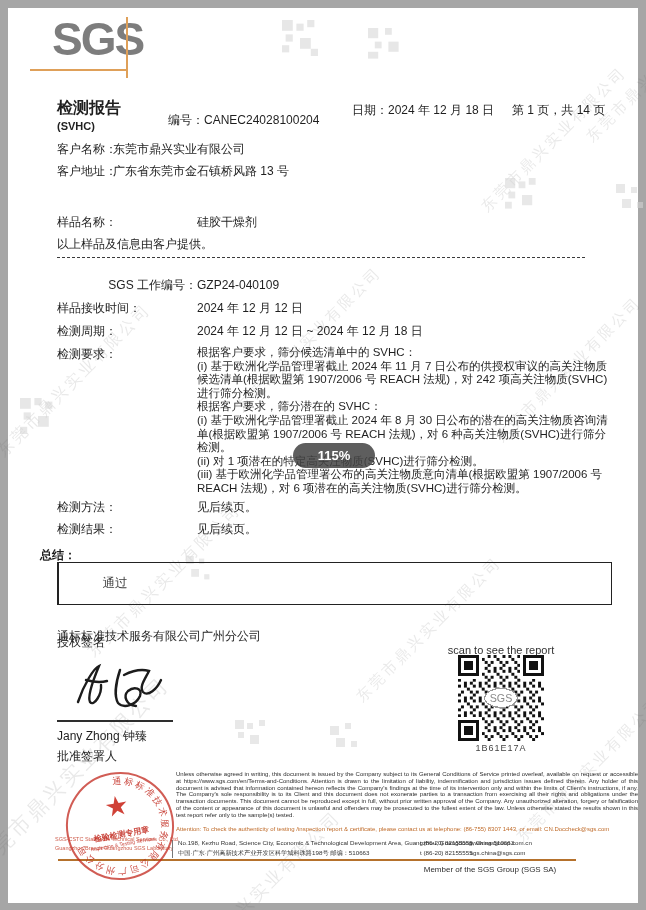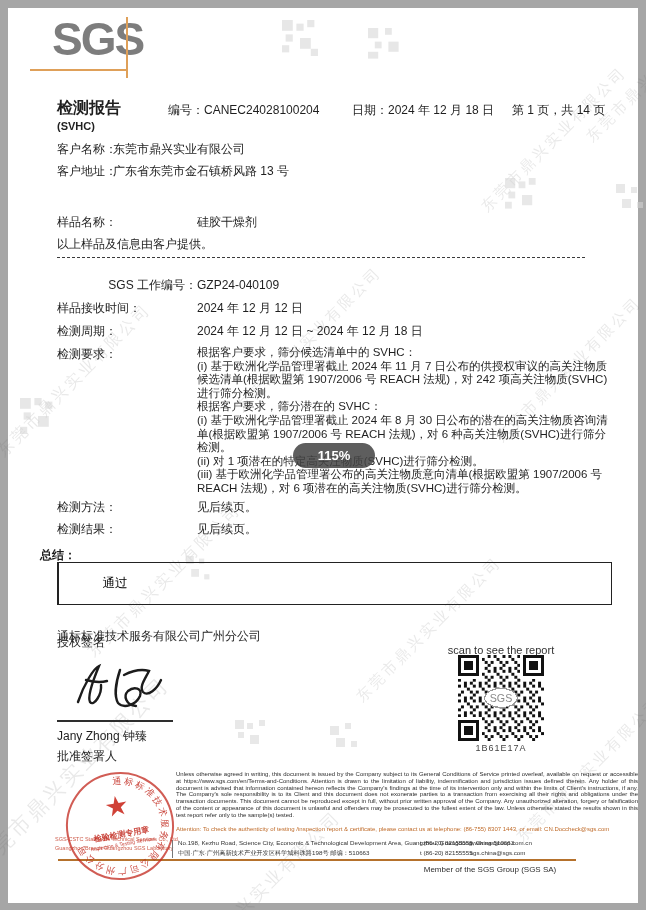--- a/index.html
+++ b/index.html
@@ -22,21 +22,21 @@
   .subtitle{left:57px;top:120px;font-size:11px;font-weight:bold;}
   .hmeta{font-size:12px;}
   
   .dashline{position:absolute;left:57px;top:257px;width:528px;border-top:1.5px dashed #3a3a3a;z-index:2;}
   
   .reqcol{position:absolute;left:197px;top:346px;width:418px;font-size:11.5px;line-height:13.6px;z-index:2;color:#1f1f1f;}
   .reqcol p{margin:0;}
   
   .sumbox{position:absolute;left:57px;top:562px;width:553px;height:41px;border:1.3px solid #222;display:flex;z-index:2;}
   .sumbox .stext{flex:1;padding:4px 8px;font-size:11.5px;line-height:15px;color:#1f1f1f;}
-  .sumbox .sverdict{width:112px;border-left:1.3px solid #222;display:flex;align-items:center;justify-content:center;font-size:12.5px;color:#000000;}
+  .sumbox .sverdict{width:112px;border-left:1.3px solid #222;display:flex;align-items:center;justify-content:center;font-size:12.5px;color:#404040;}
   
   .sigline{position:absolute;left:57px;top:720px;width:116px;height:2px;background:#2e2e2e;z-index:2;}
   
   .qrcap{position:absolute;left:438px;top:644px;width:126px;text-align:center;font-size:11px;color:#333;z-index:2;}
   .qrbox{position:absolute;left:458px;top:655px;width:86px;height:86px;z-index:2;}
   .qrcode-text{position:absolute;left:438px;top:743px;width:126px;text-align:center;font-size:9px;letter-spacing:1px;color:#444;z-index:2;}
   
   .legal{position:absolute;left:176px;top:771px;width:462px;font-size:6px;line-height:6.8px;color:#2d2d2d;text-align:justify;z-index:2;}
   .attention{position:absolute;left:176px;top:826px;width:462px;font-size:6px;line-height:6.8px;color:#bf6a28;z-index:2;}
   .vdiv{position:absolute;left:172px;top:840px;width:1px;height:18px;background:#777;z-index:2;}
@@ -143,21 +143,21 @@
         <rect x="7" y="6" width="2" height="2"></rect>
       </g>
     </svg>
 
   <div class="logo">SGS</div>
   <div class="logo-hline"></div>
   <div class="logo-vline"></div>
 
   <div class="abs title">检测报告</div>
   <div class="abs subtitle">(SVHC)</div>
-  <div class="abs hmeta" style="left:168px;top:102px;"><span>编号：</span><span>CANEC24028100204</span></div>
+  <div class="abs hmeta" style="left:168px;top:112px;"><span>编号：</span><span>CANEC24028100204</span></div>
   <div class="abs hmeta" style="left:352px;top:102px;"><span>日期：</span><span>2024 年 12 月 18 日</span></div>
   <div class="abs hmeta" style="left:512px;top:102px;">第 1 页，共 14 页</div>
 
   <div class="row" style="left:57px;top:141px;"><span class="lb lbw56">客户名称：</span><span>东莞市鼎兴实业有限公司</span></div>
   <div class="row" style="left:57px;top:163px;"><span class="lb lbw56">客户地址：</span><span>广东省东莞市金石镇桥风路 13 号</span></div>
 
   <div class="row" style="left:57px;top:236px;">以上样品及信息由客户提供。</div>
   <div class="row" style="left:57px;top:214px;"><span class="lb lbw140">样品名称：</span><span>硅胶干燥剂</span></div>
   <div class="dashline"></div>
 

